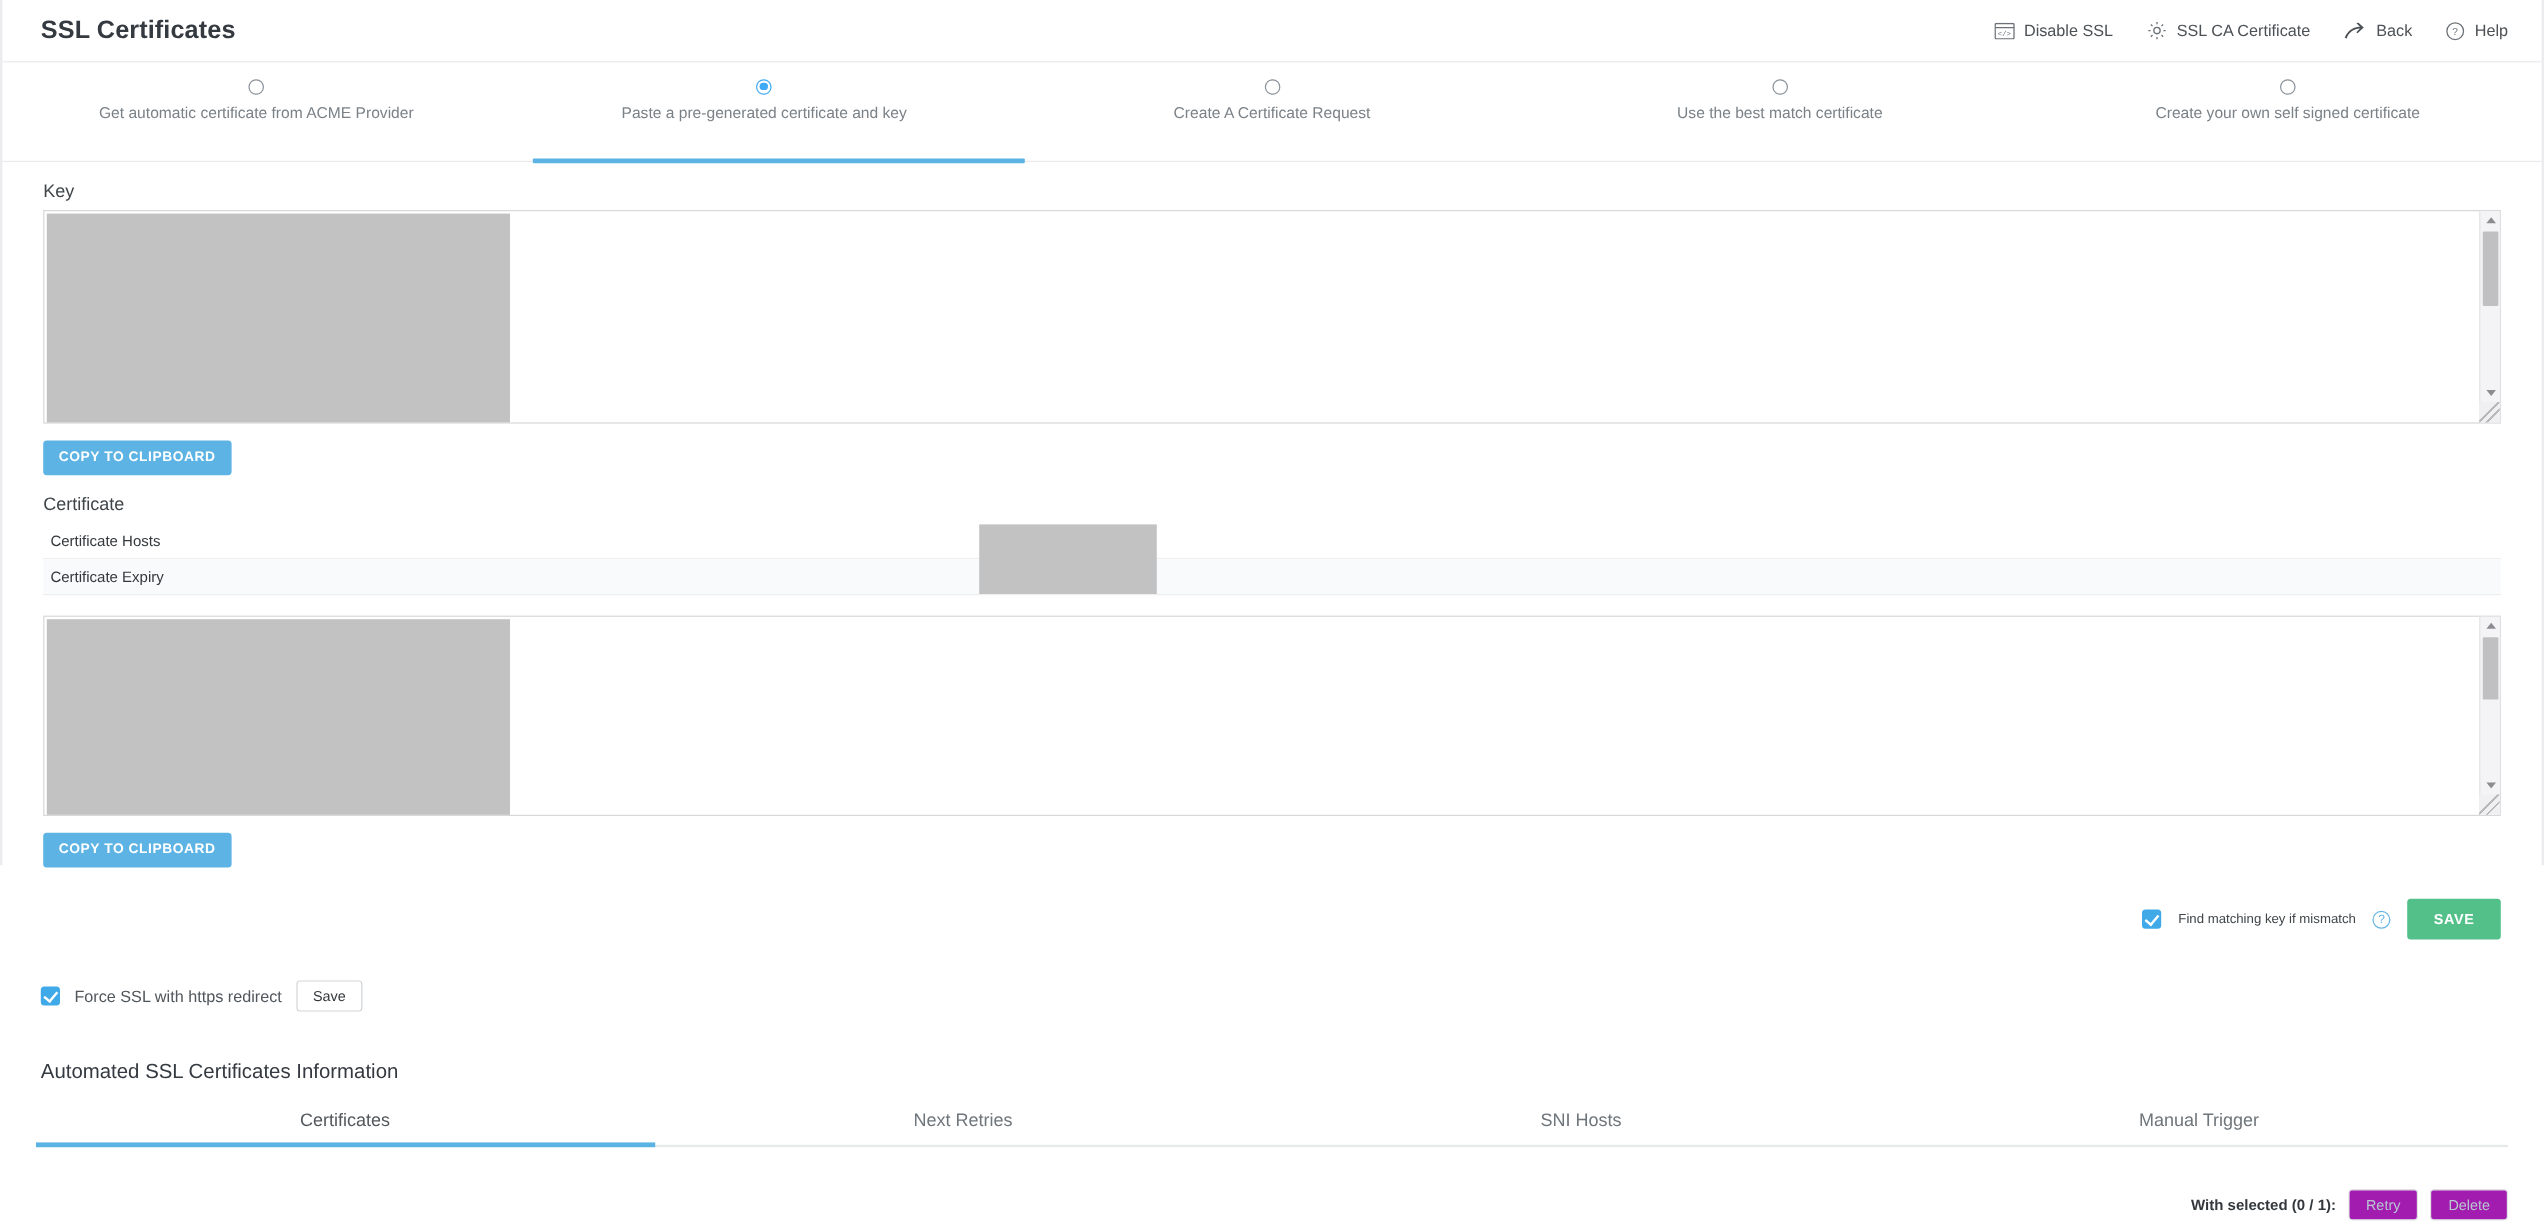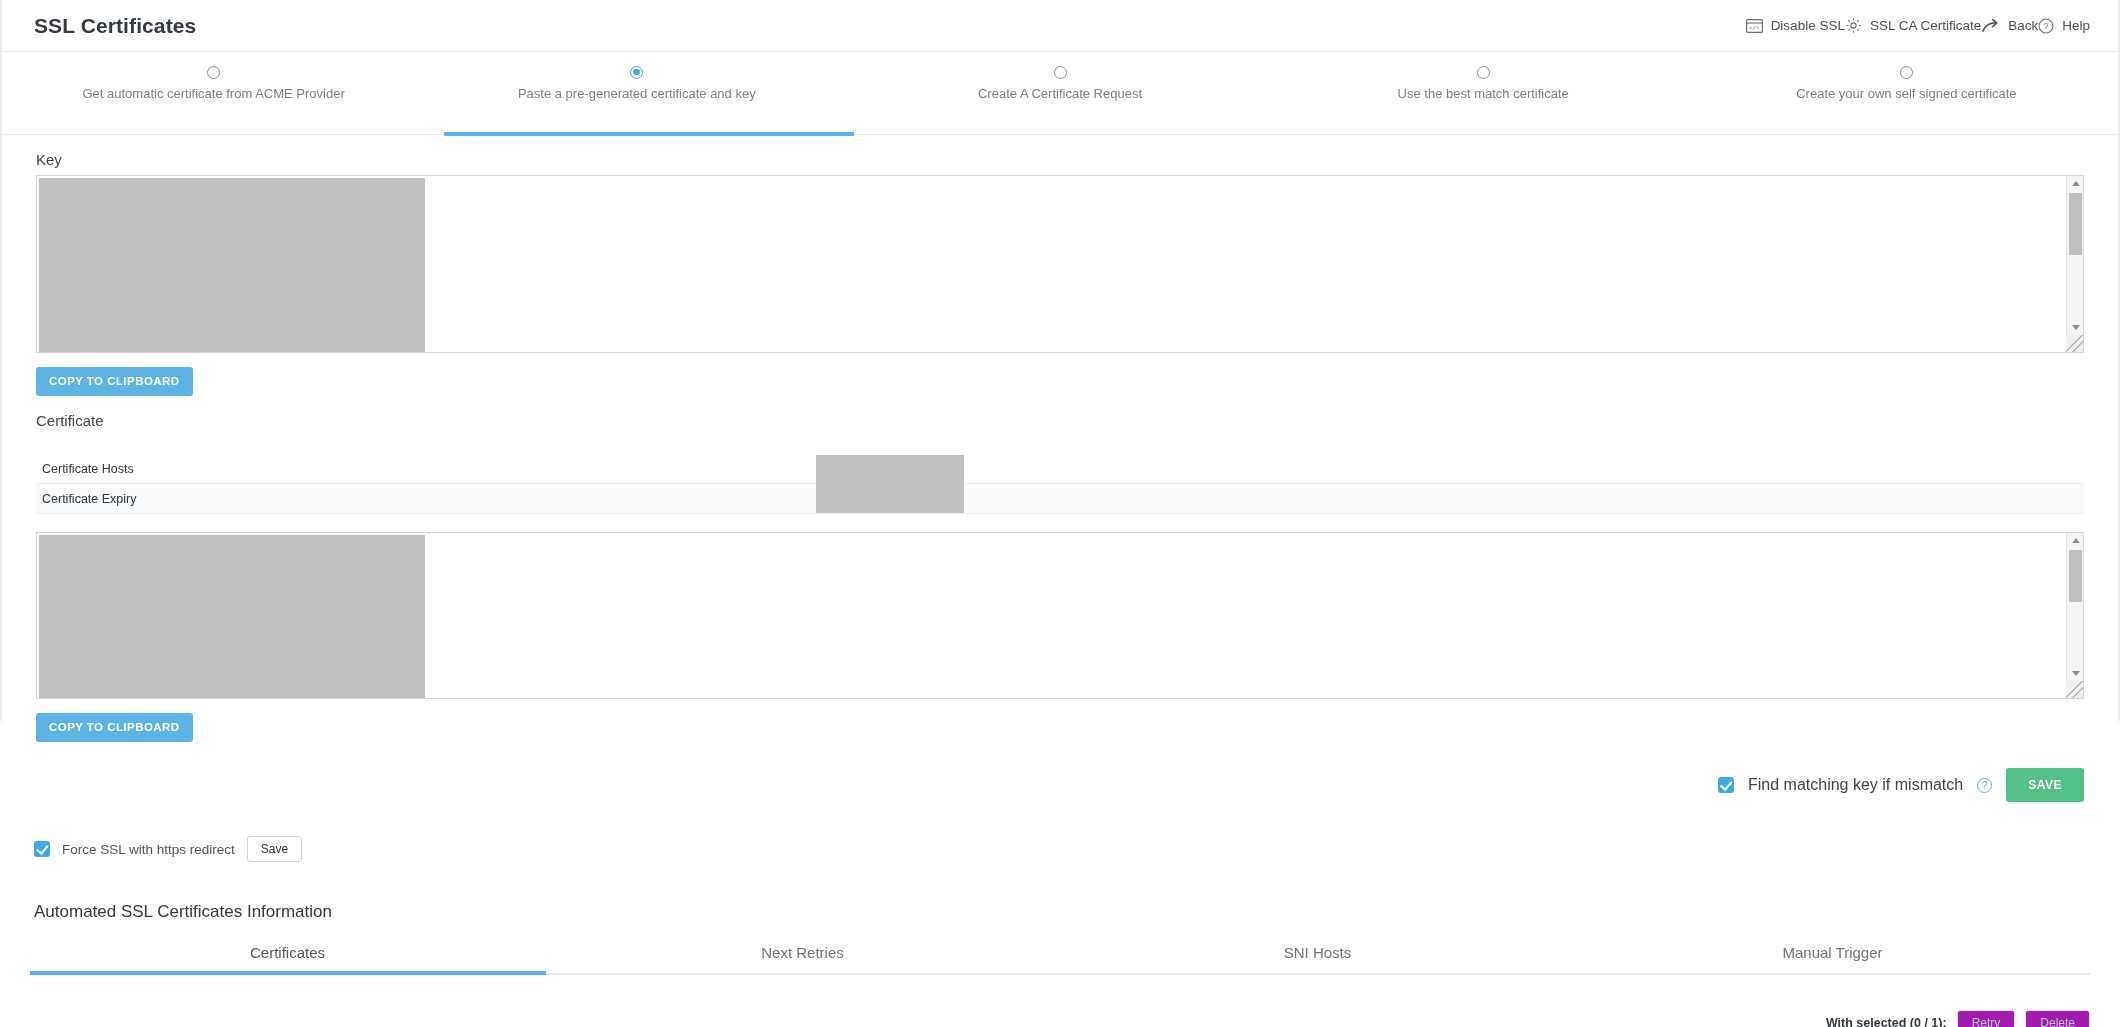--- a/index.html
+++ b/index.html
@@ -25,21 +25,21 @@
     position: relative;
     height: 52px;
     padding: 0 28px 0 32px;
     display: flex; align-items: center; justify-content: space-between;
     border-bottom: 1px solid #e9eaec;
   }
   .page-title {
     font-size: 21px; font-weight: bold; letter-spacing: .1px;
     color: #343a40;
   }
-  .header-actions { display: flex; align-items: center; }
+  .header-actions { display: flex; align-items: center; gap: 28px; }
   .hdr-action {
     display: flex; align-items: center; gap: 8px;
     font-size: 13.5px; color: #4c5156; cursor: pointer;
     white-space: nowrap;
   }
   .hdr-action svg { display: block; }
 
   
   .steps-wrap { position: relative; border-bottom: 1px solid #e9eaec; height: 83px; }
   .steps { display: flex; padding-top: 14px; }
@@ -111,21 +111,21 @@
   }
   .copy-btn {
     margin: 14px 14px 0 34px;
     display: inline-block; padding: 8px 13px 9px 13px;
     background: #5cb3e4; color: #fff; border: none; border-radius: 3px;
     font-size: 11.5px; font-weight: bold; letter-spacing: .45px;
     cursor: pointer;
   }
 
   
-  .cert-table { margin: 18px 34px; position: relative; }
+  .cert-table { margin: 0 34px; position: relative; }
   .cert-row {
     display: flex; align-items: center;
     height: 30px; font-size: 12.5px; color: #33383c;
     border-bottom: 1px solid #eceef0;
   }
   .cert-row.alt { background: #f9fafb; }
   .cert-row .k { width: 780px; padding-left: 6px; }
   .cert-row .v { flex: 1; }
   .cert-block {
     position: absolute; left: 780px; top: 1px;
@@ -143,21 +143,21 @@
     cursor: pointer; flex: none;
   }
   .chk:after {
     content: ""; position: absolute; left: 4.5px; top: 2.4px;
     width: 5px; height: 8.5px;
     border-right: 2px solid #fff; border-bottom: 2px solid #fff;
     transform: rotate(40deg);
   }
   .chk.plain { background: #fff; border: 1px solid #c3c6c9; }
   .chk.plain:after { display: none; }
-  .save-label { font-size: 16px; color: #3f4549; }
+  .save-label { font-size: 11px; color: #3f4549; }
   .help-dot {
     width: 15px; height: 15px; border-radius: 50%;
     border: 1px solid #64b4e6; color: #64b4e6;
     font-size: 10px; line-height: 13px; text-align: center;
     cursor: pointer; flex: none;
   }
   .save-green {
     background: #53c08a; color: #fff; border: none; border-radius: 3px;
     padding: 10px 22px; font-size: 12px; font-weight: bold;
     letter-spacing: .5px; cursor: pointer;

